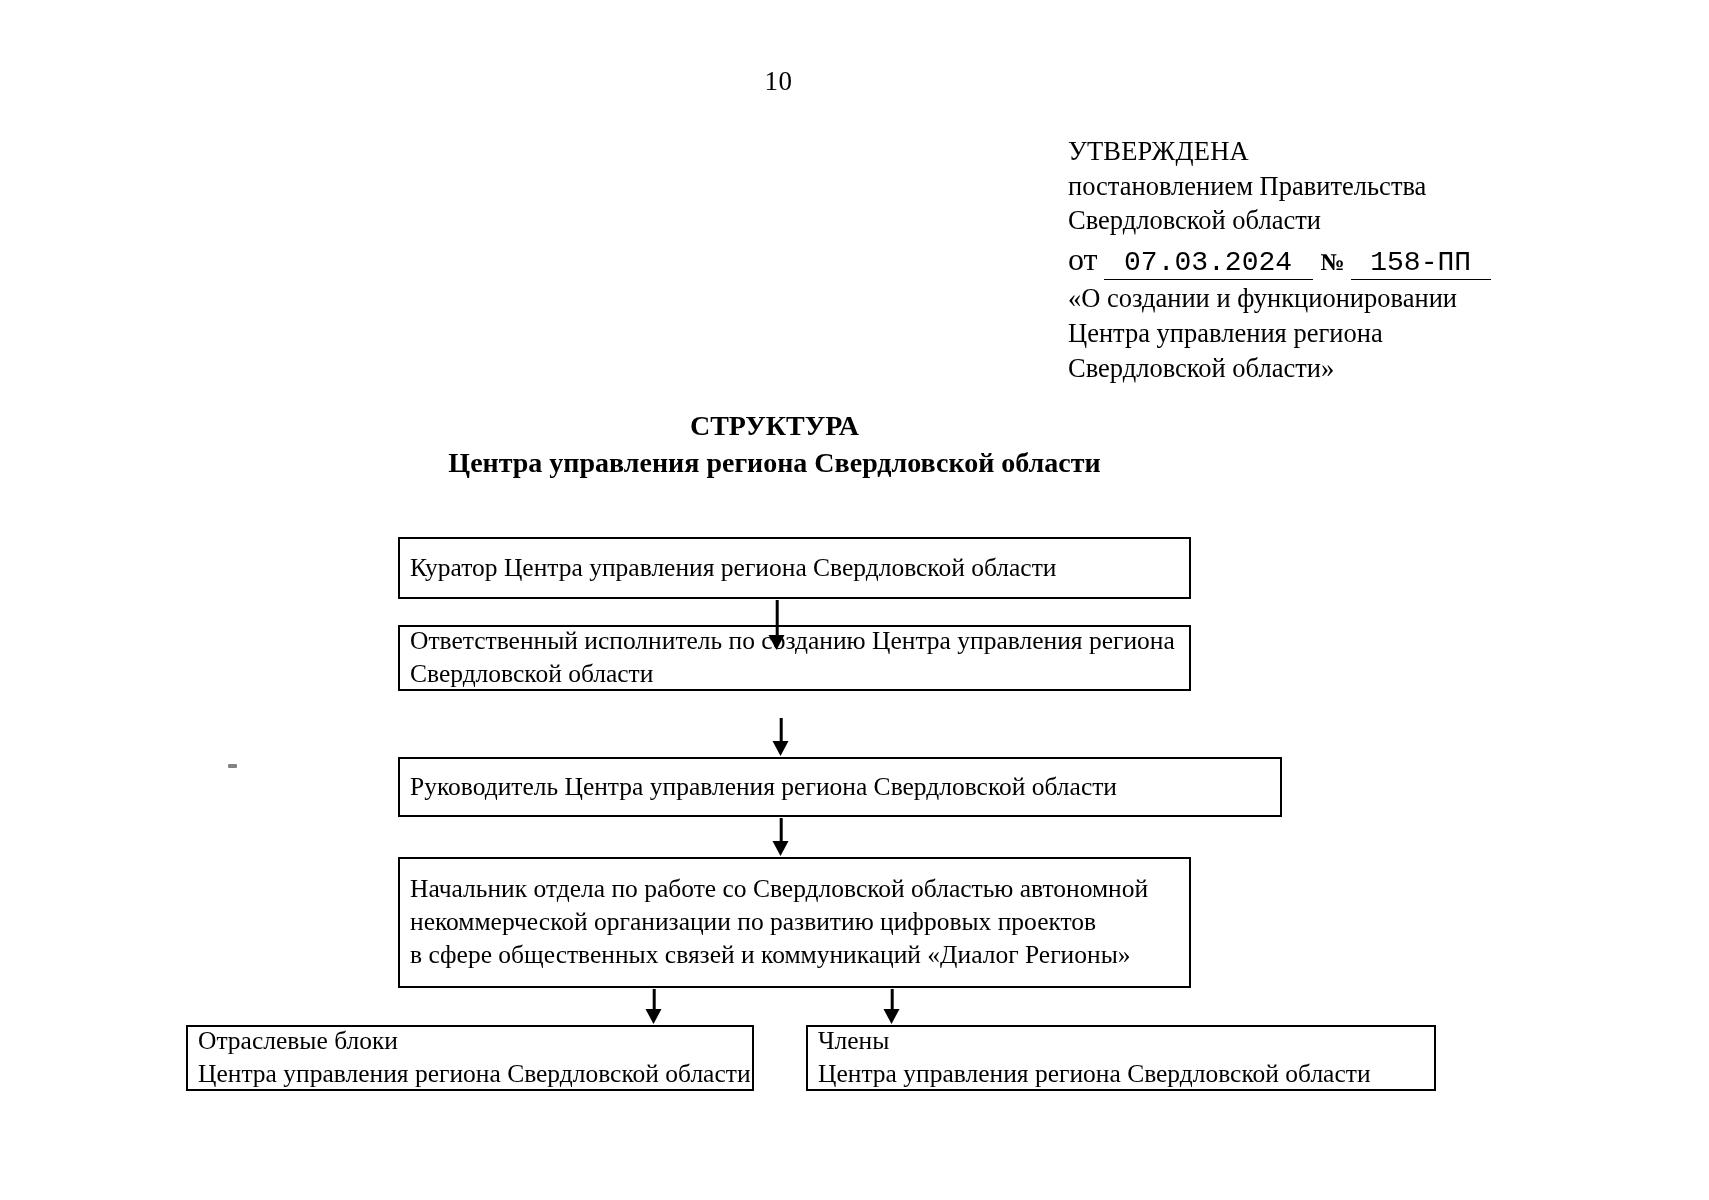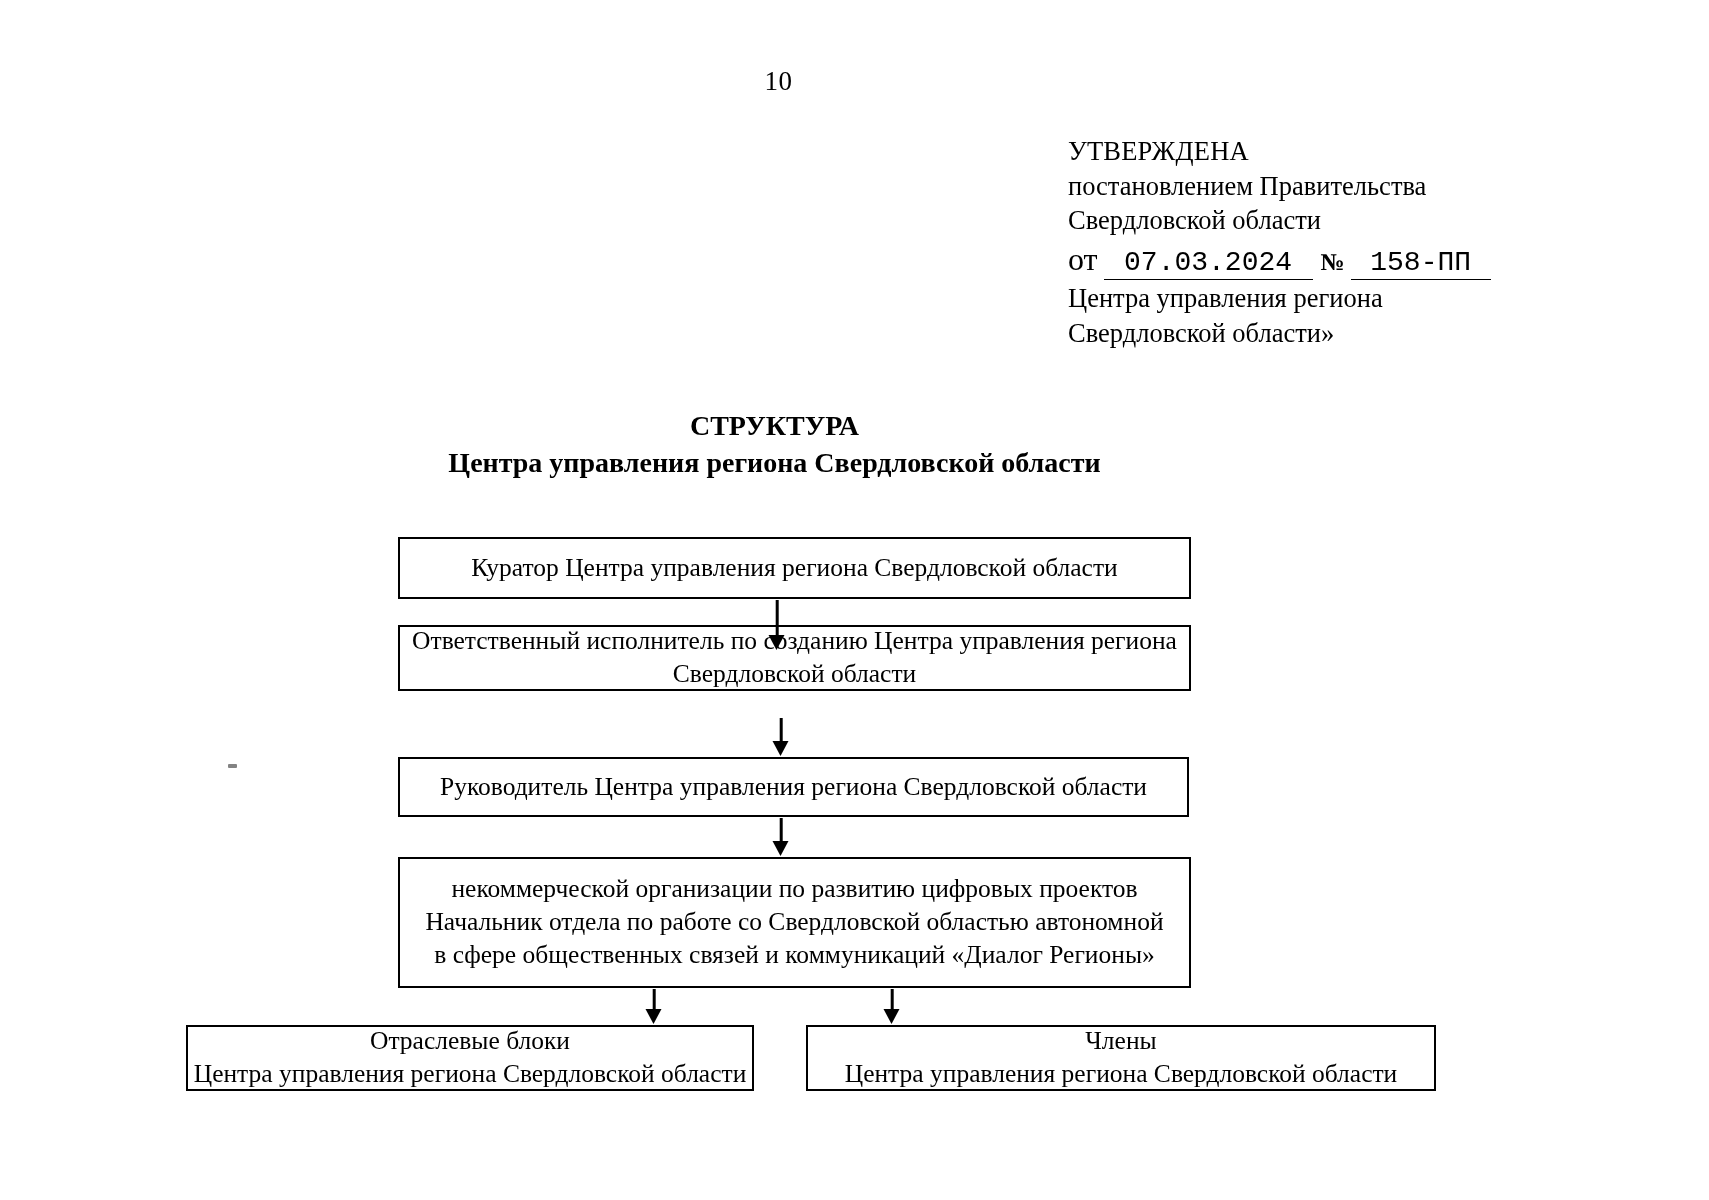--- a/index.html
+++ b/index.html
@@ -91,32 +91,32 @@
   .chart-title .l2 { display: block; }
 
   
   .node {
     position: absolute;
     border: 2.3px solid #000000;
     background: #ffffff;
     box-sizing: border-box;
     display: flex;
     flex-direction: column;
-    align-items: center;
+    align-items: flex-start;
     justify-content: center;
     font-size: 25.5px;
     line-height: 1.29;
     text-align: center;
     padding: 0 10px;
   }
   .node .ln { display: block; white-space: nowrap; }
 
   #node-curator   { left: 398px; top: 537px;  width: 793px;  height: 62px;  }
   #node-executor  { left: 398px; top: 625px;  width: 793px;  height: 66px;  }
-  #node-head      { left: 398px; top: 757px;  width: 791px;  height: 60px;  }
+  #node-head      { left: 398px; top: 757px;  width: 884px;  height: 60px;  }
   #node-dept      { left: 398px; top: 857px;  width: 793px;  height: 131px; }
   #node-blocks    { left: 186px; top: 1025px; width: 568px;  height: 66px;  }
   #node-members   { left: 806px; top: 1025px; width: 630px;  height: 66px;  }
 
   
   .arrow {
     position: absolute;
     width: 0;
   }
   .arrow .shaft {
@@ -174,20 +174,21 @@
     <div class="approval-line">постановлением Правительства</div>
     <div class="approval-line">Свердловской области</div>
 
     <div class="doc-ref">
       <span class="lbl">от</span>
       <span class="fill-line fill-date">07.03.2024</span>
       <span class="numero">№</span>
       <span class="fill-line fill-num">158-ПП</span>
     </div>
 
+    <div class="approval-line">«О создании и функционировании</div>
     <div class="approval-line">Центра управления региона</div>
     <div class="approval-line">Свердловской области»</div>
   </div>
 
   <div class="chart-title">
     <span class="l1">СТРУКТУРА</span>
     <span class="l2">Центра управления региона Свердловской области</span>
   </div>
 
   <div class="node" id="node-curator">
@@ -197,22 +198,22 @@
   <div class="node" id="node-executor">
     <span class="ln">Ответственный исполнитель по созданию Центра управления региона</span>
     <span class="ln">Свердловской области</span>
   </div>
 
   <div class="node" id="node-head">
     <span class="ln">Руководитель Центра управления региона Свердловской области</span>
   </div>
 
   <div class="node" id="node-dept">
+    <span class="ln">Начальник отдела по работе со Свердловской областью автономной</span>
     <span class="ln">некоммерческой организации по развитию цифровых проектов</span>
-    <span class="ln">Начальник отдела по работе со Свердловской областью автономной</span>
     <span class="ln">в сфере общественных связей и коммуникаций «Диалог Регионы»</span>
   </div>
 
   <div class="node" id="node-blocks">
     <span class="ln">Отраслевые блоки</span>
     <span class="ln">Центра управления региона Свердловской области</span>
   </div>
 
   <div class="node" id="node-members">
     <span class="ln">Члены</span>

